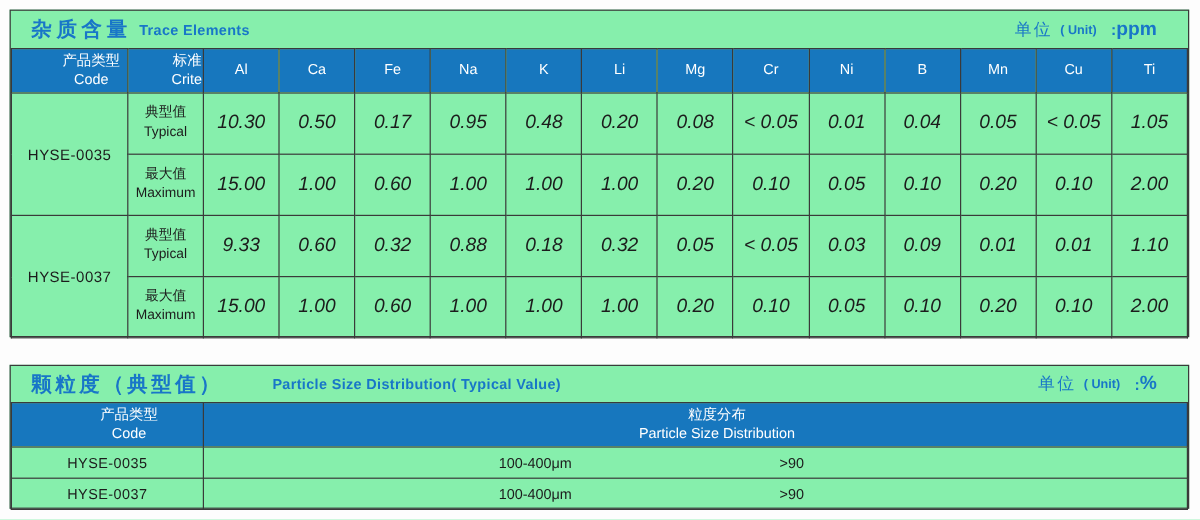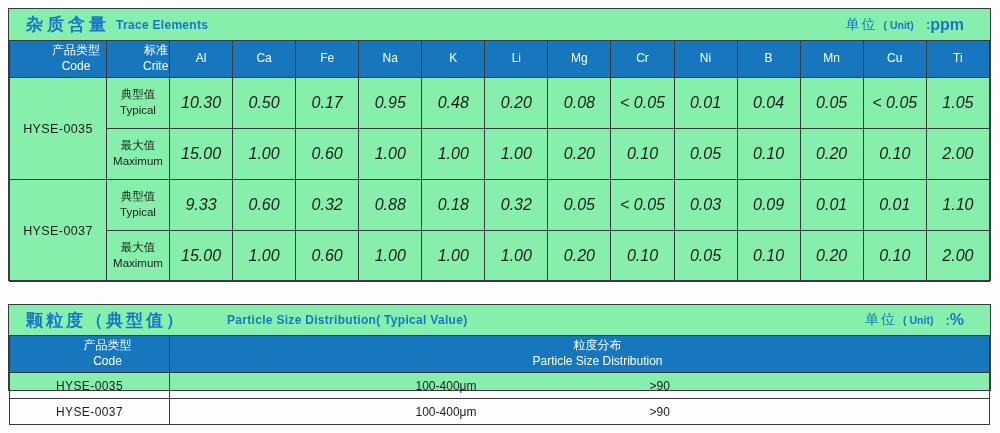--- a/index.html
+++ b/index.html
@@ -6,21 +6,21 @@
   body{
     width:1000px;height:433px;position:relative;background:#fdfdfd;
     font-family:"Liberation Sans","DejaVu Sans",sans-serif;
     -webkit-font-smoothing:antialiased;
   }
   .panel{
     position:absolute;left:8px;width:983px;box-sizing:border-box;
     border:1px solid #3a3a3a;background:#86efac;
   }
   #panel1{top:8px;height:273px;}
-  #panel2{top:304px;height:87px;}
+  #panel2{top:304px;height:120px;}
 
   .panel-title{
     display:flex;justify-content:space-between;align-items:center;
     padding:0 26px 0 17px;box-sizing:border-box;
   }
   #panel1 .panel-title{height:31px;}
   #panel2 .panel-title{height:30px;}
   .title-left{display:flex;align-items:center;}
   .title-zh{color:#1876c8;font-size:17px;font-weight:bold;letter-spacing:4px;white-space:nowrap;}
   .title-en{color:#1876c8;font-size:12px;font-weight:bold;margin-left:6px;white-space:nowrap;letter-spacing:0.3px;}

